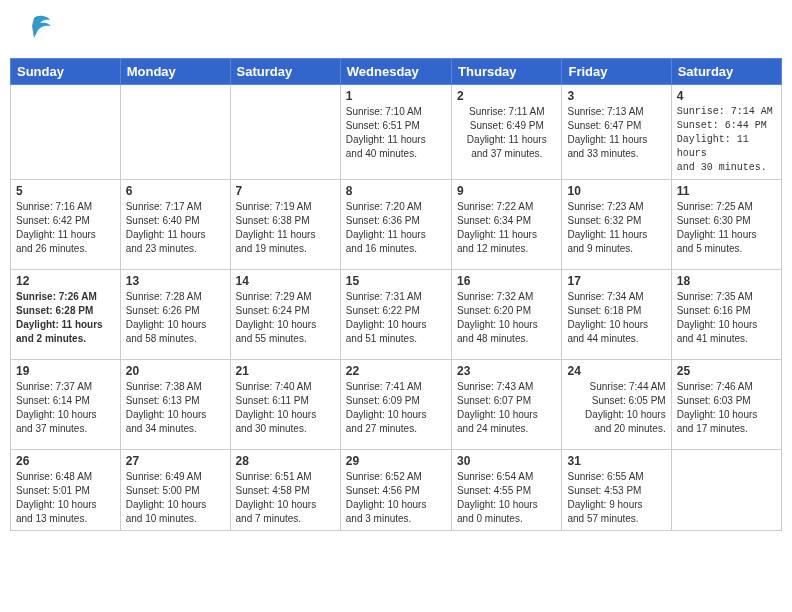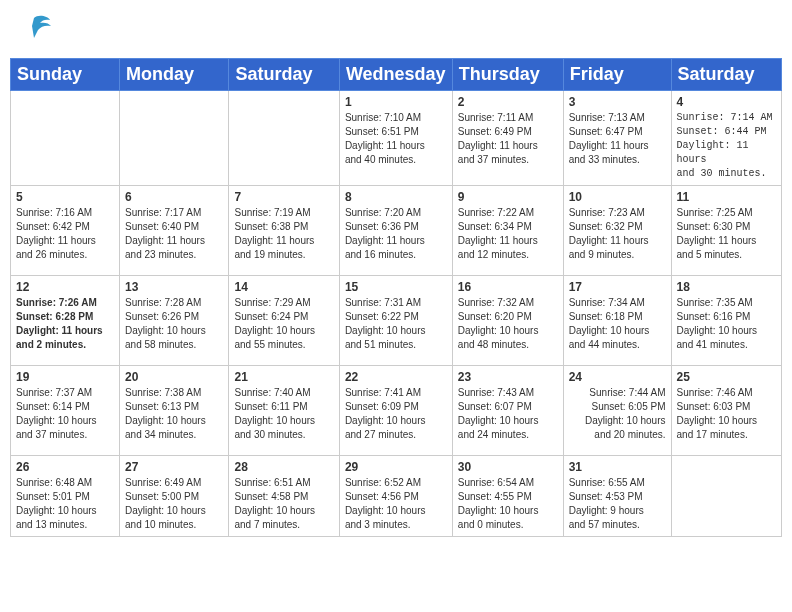--- a/index.html
+++ b/index.html
@@ -32,21 +32,21 @@
     .calendar {
       width: 100%;
       border-collapse: collapse;
       border: 1px solid #ccc;
     }
     .calendar th {
       background-color: #3366cc;
       color: white;
       text-align: left;
       padding: 5px 6px;
-      font-size: 18px;
+      font-size: 13px;
       font-weight: bold;
       border: 1px solid #5588dd;
     }
     .calendar td {
       vertical-align: top;
       padding: 4px 5px;
       border: 1px solid #ccc;
       font-size: 10.5px;
       color: #333;
       width: 113px;
@@ -135,21 +135,21 @@
         <td class="empty-cell"></td>
         <td>
           <span class="day-number">1</span>
           <div class="day-info" style="white-space: pre-line;">Sunrise: 7:10 AM
 Sunset: 6:51 PM
 Daylight: 11 hours
 and 40 minutes.</div>
         </td>
         <td>
           <span class="day-number">2</span>
-          <div class="day-info" style="white-space: pre-line;">Sunrise: 7:11 AM
+          <div class="day-info" style="white-space: pre-line; text-align: center;">Sunrise: 7:11 AM
 Sunset: 6:49 PM
 Daylight: 11 hours
 and 37 minutes.</div>
         </td>
         <td>
           <span class="day-number">3</span>
           <div class="day-info" style="white-space: pre-line;">Sunrise: 7:13 AM
 Sunset: 6:47 PM
 Daylight: 11 hours
 and 33 minutes.</div>

